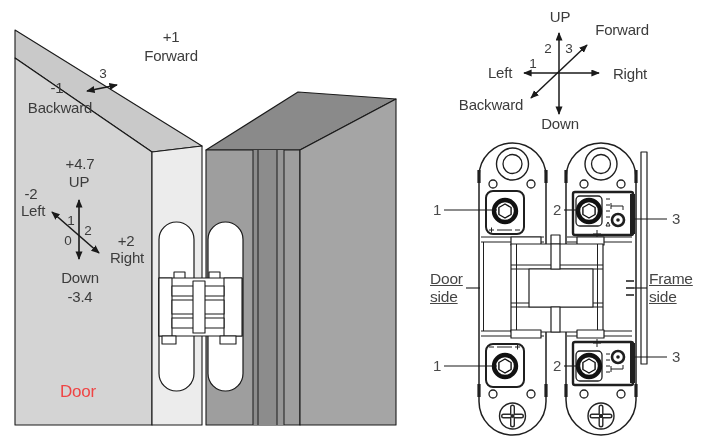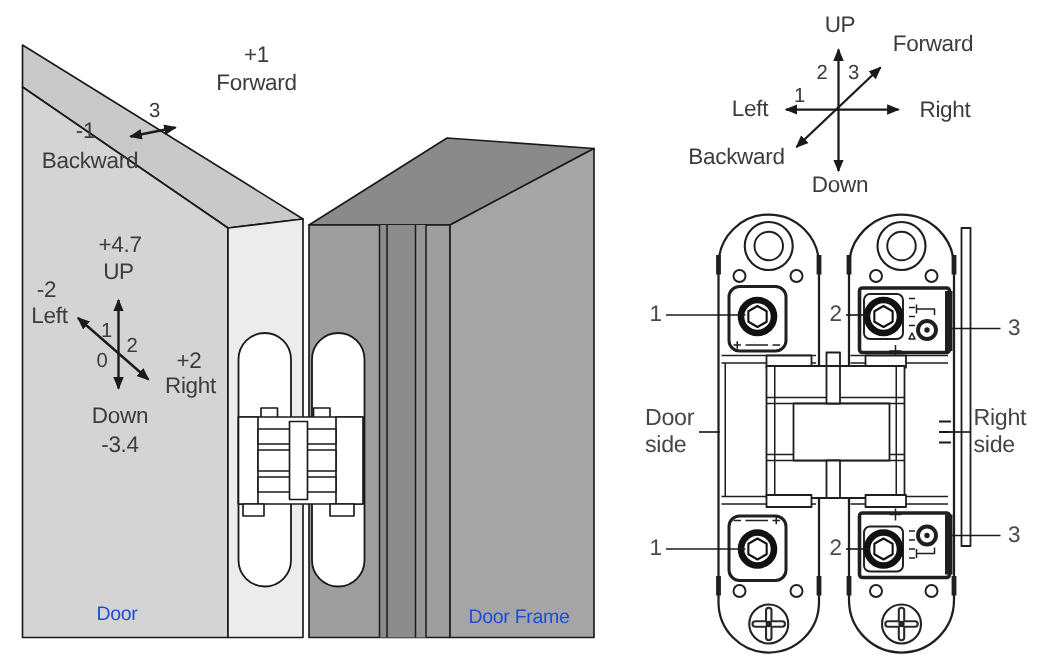--- a/index.html
+++ b/index.html
@@ -8,25 +8,25 @@
     font-family:"Liberation Sans", sans-serif;overflow:hidden;
   }
   .canvas{position:absolute;left:0;top:0;width:704px;height:446px;}
   svg{position:absolute;left:0;top:0;}
   .lbl{
     position:absolute;transform:translate(-50%,-50%);
     color:#3c3c3c;font-size:15px;line-height:1.05;white-space:nowrap;
     letter-spacing:-0.2px;
   }
   .num{font-size:13.5px;}
-  .big{font-size:13px;color:#1d4ed8;margin-top:17px;}
+  .big{font-size:17px;color:#ef4444;}
   .callout{font-size:15px;color:#4a4a4a;}
   .sideLbl{
     position:absolute;color:#454545;font-size:15.5px;line-height:1.15;
-    white-space:normal;width:52px;letter-spacing:-0.2px;
+    white-space:normal;width:52px;letter-spacing:-0.2px;text-decoration:underline;
   }
 </style>
 </head>
 <body>
 
 <div class="canvas">
 
 <svg width="704" height="446" viewBox="0 0 704 446">
   <defs>
     <marker id="ah" markerUnits="userSpaceOnUse" markerWidth="10" markerHeight="9" refX="7.6" refY="3.5" orient="auto-start-reverse">
@@ -190,34 +190,33 @@
 <div class="lbl" style="left:31px;top:194px">-2</div>
 <div class="lbl" style="left:33px;top:211px">Left</div>
 <div class="lbl num" style="left:71px;top:221px">1</div>
 <div class="lbl num" style="left:88px;top:231px">2</div>
 <div class="lbl num" style="left:68px;top:241px">0</div>
 <div class="lbl" style="left:126px;top:241px">+2</div>
 <div class="lbl" style="left:127px;top:258px">Right</div>
 <div class="lbl" style="left:80px;top:278px">Down</div>
 <div class="lbl" style="left:80px;top:297px">-3.4</div>
 <div class="lbl big" style="left:78px;top:392px">Door</div>
-<div class="lbl big" style="left:346px;top:394px">Door Frame</div>
 
 <div class="lbl" style="left:560px;top:17px">UP</div>
 <div class="lbl" style="left:622px;top:30px">Forward</div>
 <div class="lbl" style="left:500px;top:73px">Left</div>
 <div class="lbl" style="left:630px;top:74px">Right</div>
 <div class="lbl" style="left:491px;top:105px">Backward</div>
 <div class="lbl" style="left:560px;top:124px">Down</div>
 <div class="lbl num" style="left:533px;top:64px">1</div>
 <div class="lbl num" style="left:548px;top:49px">2</div>
 <div class="lbl num" style="left:569px;top:49px">3</div>
 
 <div class="lbl callout" style="left:437px;top:210px">1</div>
 <div class="lbl callout" style="left:557px;top:210px">2</div>
 <div class="lbl callout" style="left:676px;top:219px">3</div>
 <div class="lbl callout" style="left:437px;top:366px">1</div>
 <div class="lbl callout" style="left:557px;top:366px">2</div>
 <div class="lbl callout" style="left:676px;top:357px">3</div>
 <div class="sideLbl" style="left:430px;top:270px">Door side</div>
-<div class="sideLbl" style="left:649px;top:270px">Right side</div>
+<div class="sideLbl" style="left:649px;top:270px">Frame side</div>
 
 </div>
 
 </body></html>

